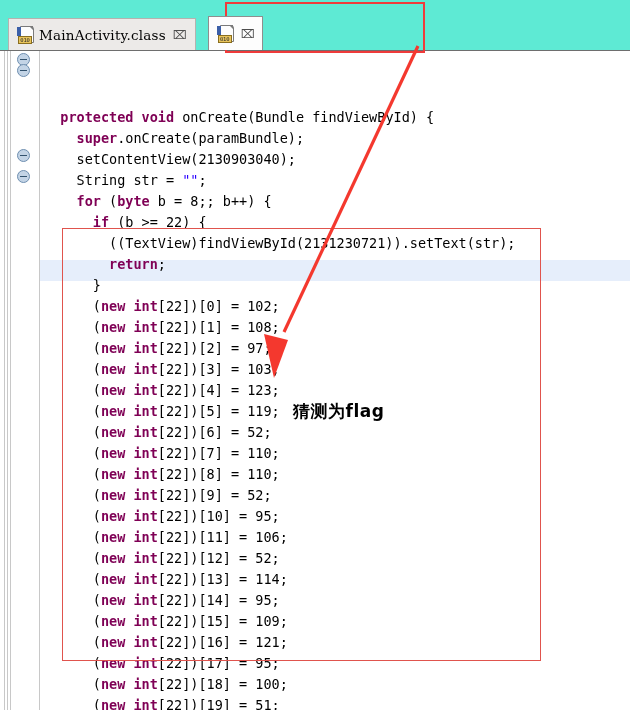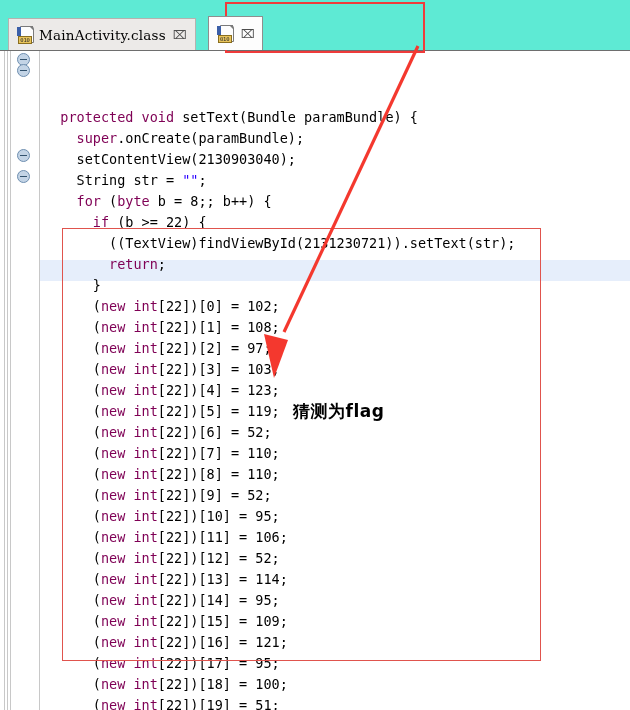--- a/index.html
+++ b/index.html
@@ -178,21 +178,21 @@
     left: 44px;
     top: 56px;
     margin: 0;
     font-family: "DejaVu Sans Mono", "Liberation Mono", monospace;
     font-size: 13.5px;
     line-height: 21px;
     color: #000000;
     white-space: pre;
     letter-spacing: 0px;
   }
-  .kw   { color: #7f0055; font-weight: normal; }
+  .kw   { color: #7f0055; font-weight: bold; }
   .str  { color: #2a00ff; }
   .plain{ color: #000000; }
 
   
   .anno { position: absolute; pointer-events: none; }
   #anno-tab-box {
     left: 225px; top: 2px;
     width: 200px; height: 51px;
     border: 2px solid #ef3b3b;
     box-sizing: border-box;
@@ -256,21 +256,21 @@
 
     <div id="current-line"></div>
 
     <div id="fold-ruler">
         <span class="fold-marker" style="top: 2px;"></span>
         <span class="fold-marker" style="top: 13px;"></span>
         <span class="fold-marker" style="top: 98px;"></span>
         <span class="fold-marker" style="top: 119px;"></span>
       </div>
 
-    <pre id="code"><span>  <span class="kw">protected </span><span class="kw">void </span><span class="plain">setText(Bundle paramBundle) {</span></span>
+    <pre id="code"><span>  <span class="kw">protected </span><span class="kw">void </span><span class="plain">onCreate(Bundle findViewById) {</span></span>
 <span>    <span class="kw">super</span><span class="plain">.onCreate(paramBundle);</span></span>
 <span>    <span class="plain">setContentView(2130903040);</span></span>
 <span>    <span class="plain">String str = </span><span class="str">""</span><span class="plain">;</span></span>
 <span>    <span class="kw">for </span><span class="plain">(</span><span class="kw">byte </span><span class="plain">b = 8;; b++) {</span></span>
 <span>      <span class="kw">if </span><span class="plain">(b &gt;= 22) {</span></span>
 <span>        <span class="plain">((TextView)findViewById(2131230721)).setText(str);</span></span>
 <span>        <span class="kw">return</span><span class="plain">;</span></span>
 <span>      <span class="plain">}</span></span>
 <span>      <span class="plain">(</span><span class="kw">new </span><span class="kw">int</span><span class="plain">[22])[0] = 102;</span></span>
 <span>      <span class="plain">(</span><span class="kw">new </span><span class="kw">int</span><span class="plain">[22])[1] = 108;</span></span>

